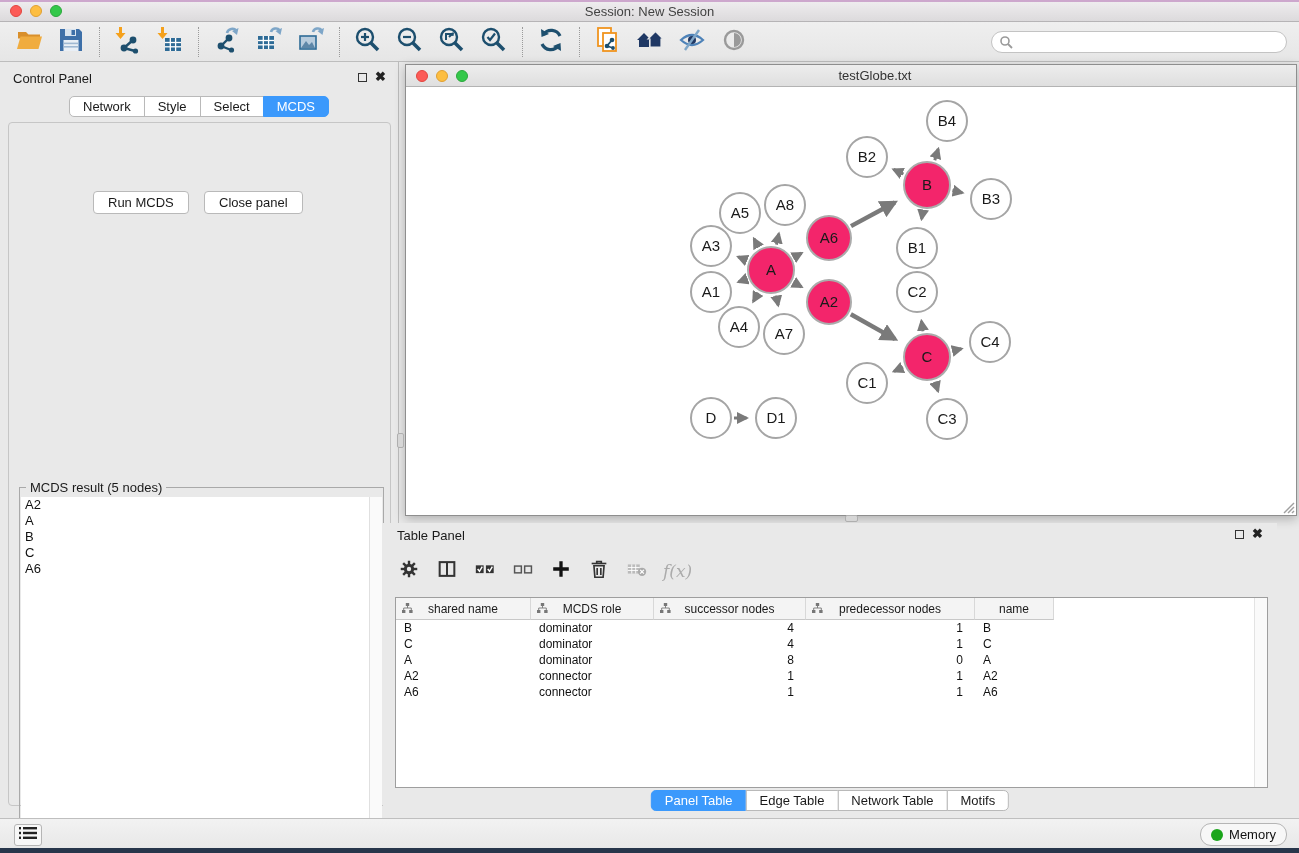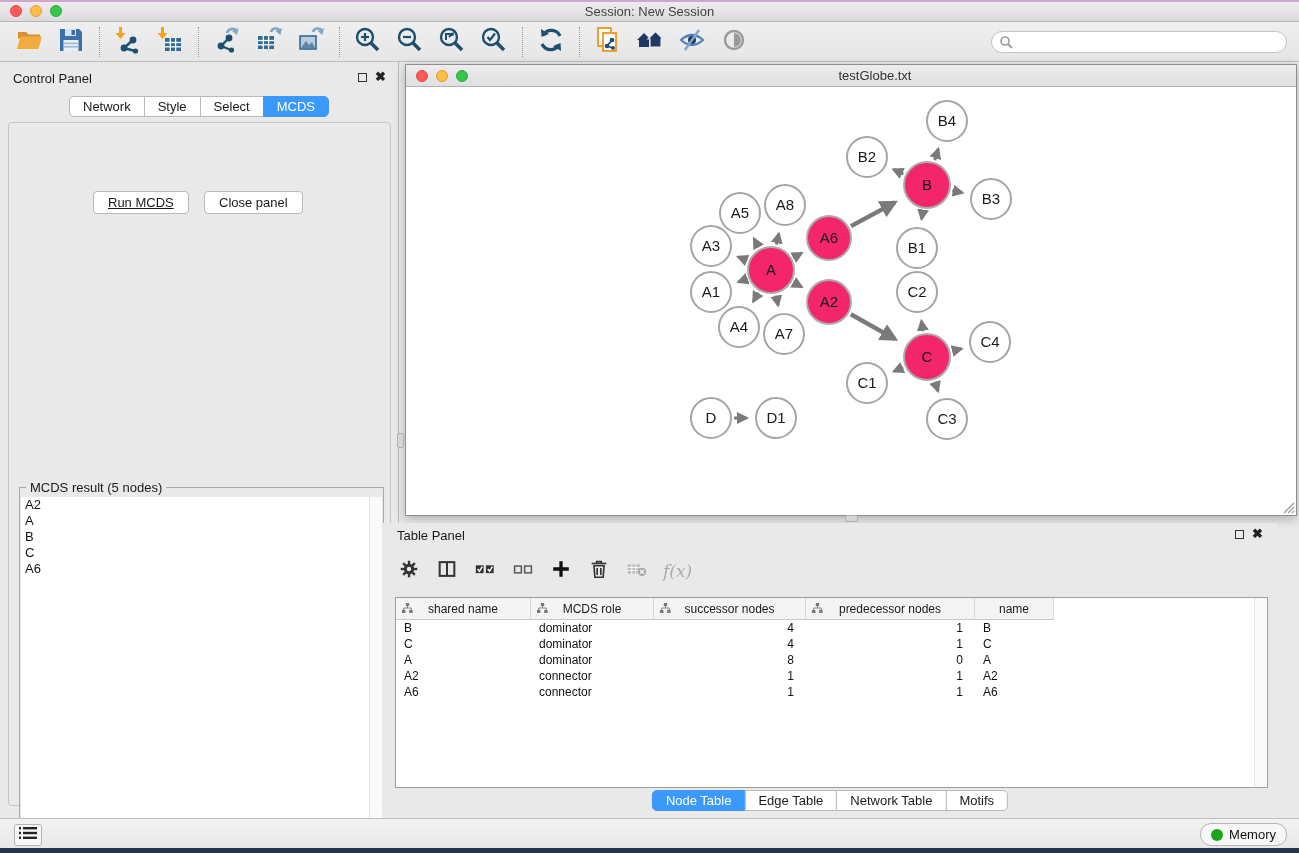--- a/index.html
+++ b/index.html
@@ -57,21 +57,21 @@
   #opt-label { position:absolute; left:0; right:0; top:14px; text-align:center; font-size:13px; color:#1A1A1A; }
   #criterion { position:absolute; left:35px; top:34px; width:313px; height:24px;
     background:#FFFFFF; border:1px solid #B9B9B9; border-radius:4px; font-size:13px;
     line-height:22px; padding-left:10px; color:#1A1A1A; }
   #criterion .stepper { position:absolute; right:-1px; top:-1px; width:21px; height:24px;
     background:linear-gradient(#5FAEFD,#2E86F5); border-radius:0 4px 4px 0; }
   #criterion .stepper svg { width:21px; height:24px; }
   .cp-btn { position:absolute; top:68px; height:23px; background:#FFFFFF;
     border:1px solid #B9B9B9; border-radius:4px; font-size:13px; color:#1A1A1A;
     font-family:"Liberation Sans", sans-serif; padding:0 14px; }
-  #run-btn { left:84px;text-decoration:underline; }
+  #run-btn { left:84px; }
   #closepanel-btn { left:195px; }
 
   #result-box { position:absolute; left:10px; top:333px; width:365px; height:344px;
     border:1px solid #A9A9A9;margin-top:31px; }
   #result-legend { position:absolute; left:6px; top:-8px; background:#E9E9E9;
     padding:0 4px; font-size:13px; color:#1A1A1A; }
   #result-list { position:absolute; left:1px; top:9px; right:1px; bottom:1px;
     background:#FFFFFF; overflow:hidden; }
   #result-list .scroll-track { position:absolute; right:0; top:0; bottom:0; width:13px;
     background:#FAFAFA; border-left:1px solid #E0E0E0; }
@@ -590,21 +590,21 @@
             <div class="tcell c1">connector</div>
             <div class="tcell c2 num">1</div>
             <div class="tcell c3 num">1</div>
             <div class="tcell c4">A6</div>
           </div>
         </div>
       <div id="nt-scroll"></div>
     </div>
 
     <div id="tp-tabs" class="seg-tabs">
-        <div class="seg-tab active">Node Table</div>
+        <div class="seg-tab active">Panel Table</div>
         <div class="seg-tab">Edge Table</div>
         <div class="seg-tab">Network Table</div>
         <div class="seg-tab">Motifs</div>
       </div>
   </div>
 </div>
 
 <div id="statusbar">
   <span id="list-btn">
       <span>

